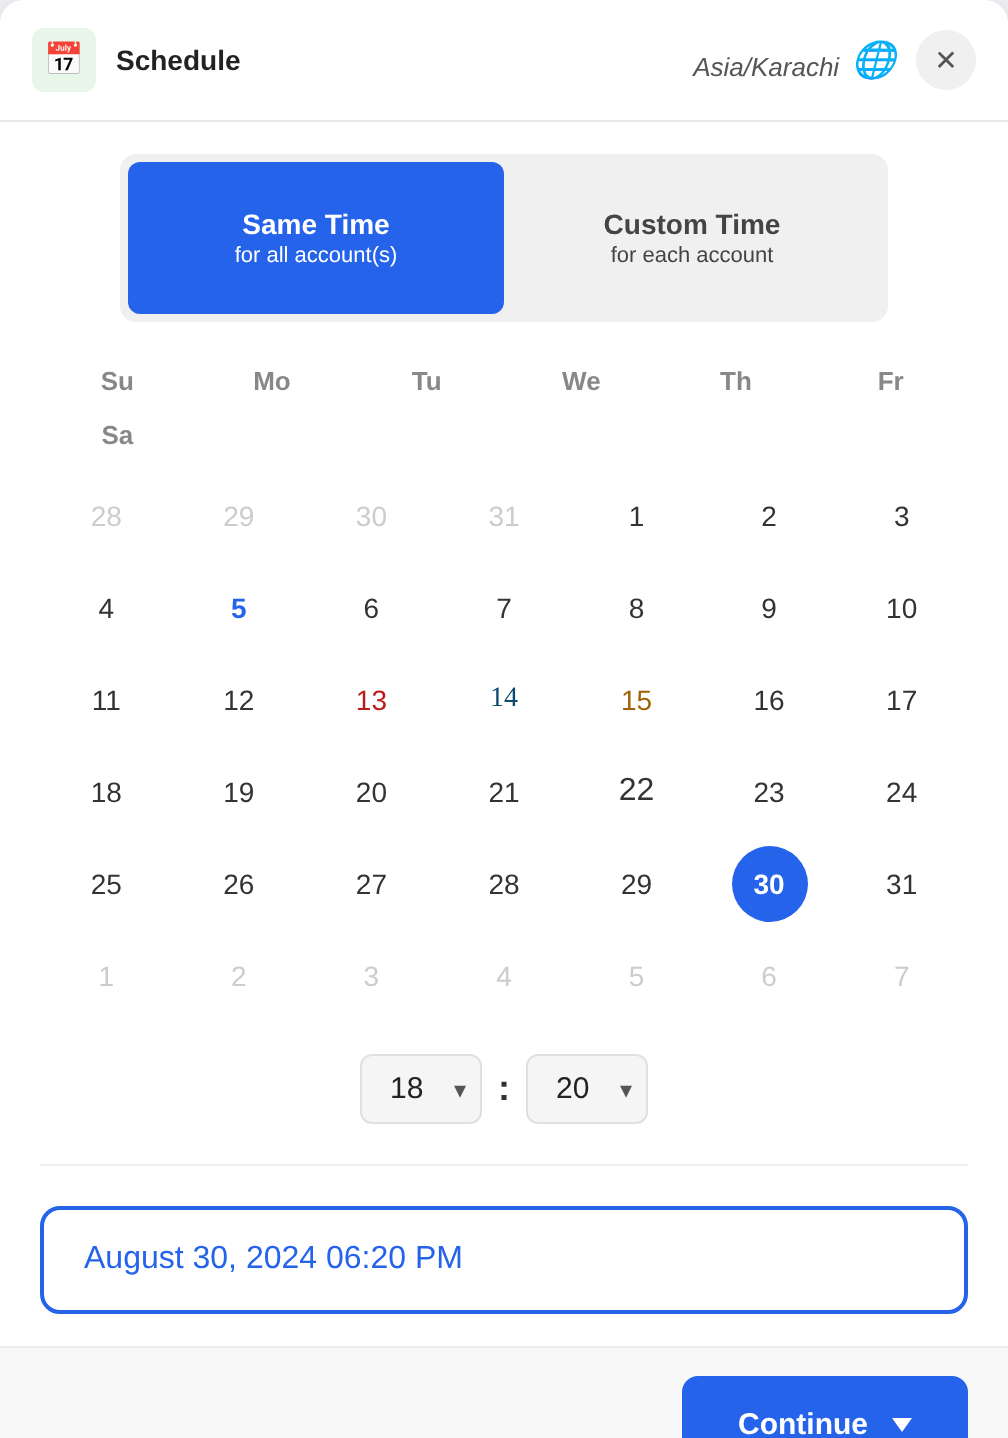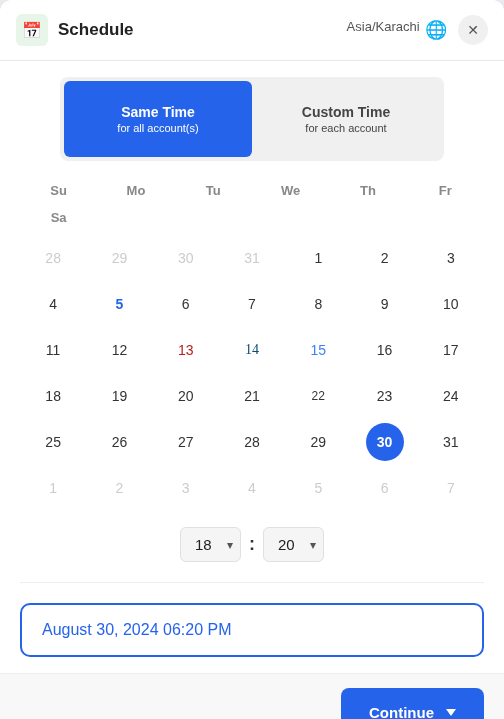--- a/index.html
+++ b/index.html
@@ -33,32 +33,33 @@
       height: 32px;
       background: #e8f5e9;
       border-radius: 6px;
       display: flex;
       align-items: center;
       justify-content: center;
       margin-right: 10px;
       font-size: 16px;
     }
     .title-text {
-      font-size: 17px;
+      font-size: 14px;
       font-weight: 600;
       color: #222;
       flex: 1;
     }
     .timezone-badge {
       display: flex;
-      align-items: flex-start;
+      align-items: flex-end;
       gap: 6px;
       font-size: 13px;
       color: #555;
       margin-right: 10px;
+      font-style: italic;
     }
     .globe-icon {
       font-size: 18px;
       color: #555;
     }
     .close-btn {
       width: 30px;
       height: 30px;
       border-radius: 50%;
       background: #f0f0f0;
@@ -293,42 +294,42 @@
         <div class="cal-cell-wrapper">
           <div style="color: rgb(51, 51, 51); cursor: pointer; border-radius: 50%; width: 38px; height: 38px; display: flex; align-items: center; justify-content: center; font-size: 14px;">12</div>
         </div>
         <div class="cal-cell-wrapper">
           <div style="color: #b91c1c; cursor: pointer; border-radius: 50%; width: 38px; height: 38px; display: flex; align-items: center; justify-content: center; font-size: 14px;">13</div>
         </div>
         <div class="cal-cell-wrapper">
           <div style="color: #0c4a6e; cursor: pointer; border-radius: 50%; width: 38px; height: 38px; display: flex; align-items: center; justify-content: center; font-size: 14px; font-family: Liberation Serif, serif;">14</div>
         </div>
         <div class="cal-cell-wrapper">
-          <div style="color: #3b82f6; cursor: pointer; border-radius: 50%; width: 38px; height: 38px; display: flex; align-items: center; justify-content: center; font-size: 14px;">15</div>
+          <div style="color: #a16207; cursor: pointer; border-radius: 50%; width: 38px; height: 38px; display: flex; align-items: center; justify-content: center; font-size: 14px;">15</div>
         </div>
         <div class="cal-cell-wrapper">
           <div style="color: rgb(51, 51, 51); cursor: pointer; border-radius: 50%; width: 38px; height: 38px; display: flex; align-items: center; justify-content: center; font-size: 14px;">16</div>
         </div>
         <div class="cal-cell-wrapper">
           <div style="color: rgb(51, 51, 51); cursor: pointer; border-radius: 50%; width: 38px; height: 38px; display: flex; align-items: center; justify-content: center; font-size: 14px;">17</div>
         </div>
         <div class="cal-cell-wrapper">
           <div style="color: rgb(51, 51, 51); cursor: pointer; border-radius: 50%; width: 38px; height: 38px; display: flex; align-items: center; justify-content: center; font-size: 14px;">18</div>
         </div>
         <div class="cal-cell-wrapper">
           <div style="color: rgb(51, 51, 51); cursor: pointer; border-radius: 50%; width: 38px; height: 38px; display: flex; align-items: center; justify-content: center; font-size: 14px;">19</div>
         </div>
         <div class="cal-cell-wrapper">
           <div style="color: rgb(51, 51, 51); cursor: pointer; border-radius: 50%; width: 38px; height: 38px; display: flex; align-items: center; justify-content: center; font-size: 14px;">20</div>
         </div>
         <div class="cal-cell-wrapper">
           <div style="color: rgb(51, 51, 51); cursor: pointer; border-radius: 50%; width: 38px; height: 38px; display: flex; align-items: center; justify-content: center; font-size: 14px;">21</div>
         </div>
         <div class="cal-cell-wrapper">
-          <div style="color: rgb(51, 51, 51); cursor: pointer; border-radius: 50%; width: 38px; height: 38px; display: flex; align-items: center; justify-content: center; font-size: 12px;">22</div>
+          <div style="color: rgb(51, 51, 51); cursor: pointer; border-radius: 50%; width: 38px; height: 38px; display: flex; align-items: center; justify-content: center; font-size: 16px;">22</div>
         </div>
         <div class="cal-cell-wrapper">
           <div style="color: rgb(51, 51, 51); cursor: pointer; border-radius: 50%; width: 38px; height: 38px; display: flex; align-items: center; justify-content: center; font-size: 14px;">23</div>
         </div>
         <div class="cal-cell-wrapper">
           <div style="color: rgb(51, 51, 51); cursor: pointer; border-radius: 50%; width: 38px; height: 38px; display: flex; align-items: center; justify-content: center; font-size: 14px;">24</div>
         </div>
         <div class="cal-cell-wrapper">
           <div style="color: rgb(51, 51, 51); cursor: pointer; border-radius: 50%; width: 38px; height: 38px; display: flex; align-items: center; justify-content: center; font-size: 14px;">25</div>
         </div>

